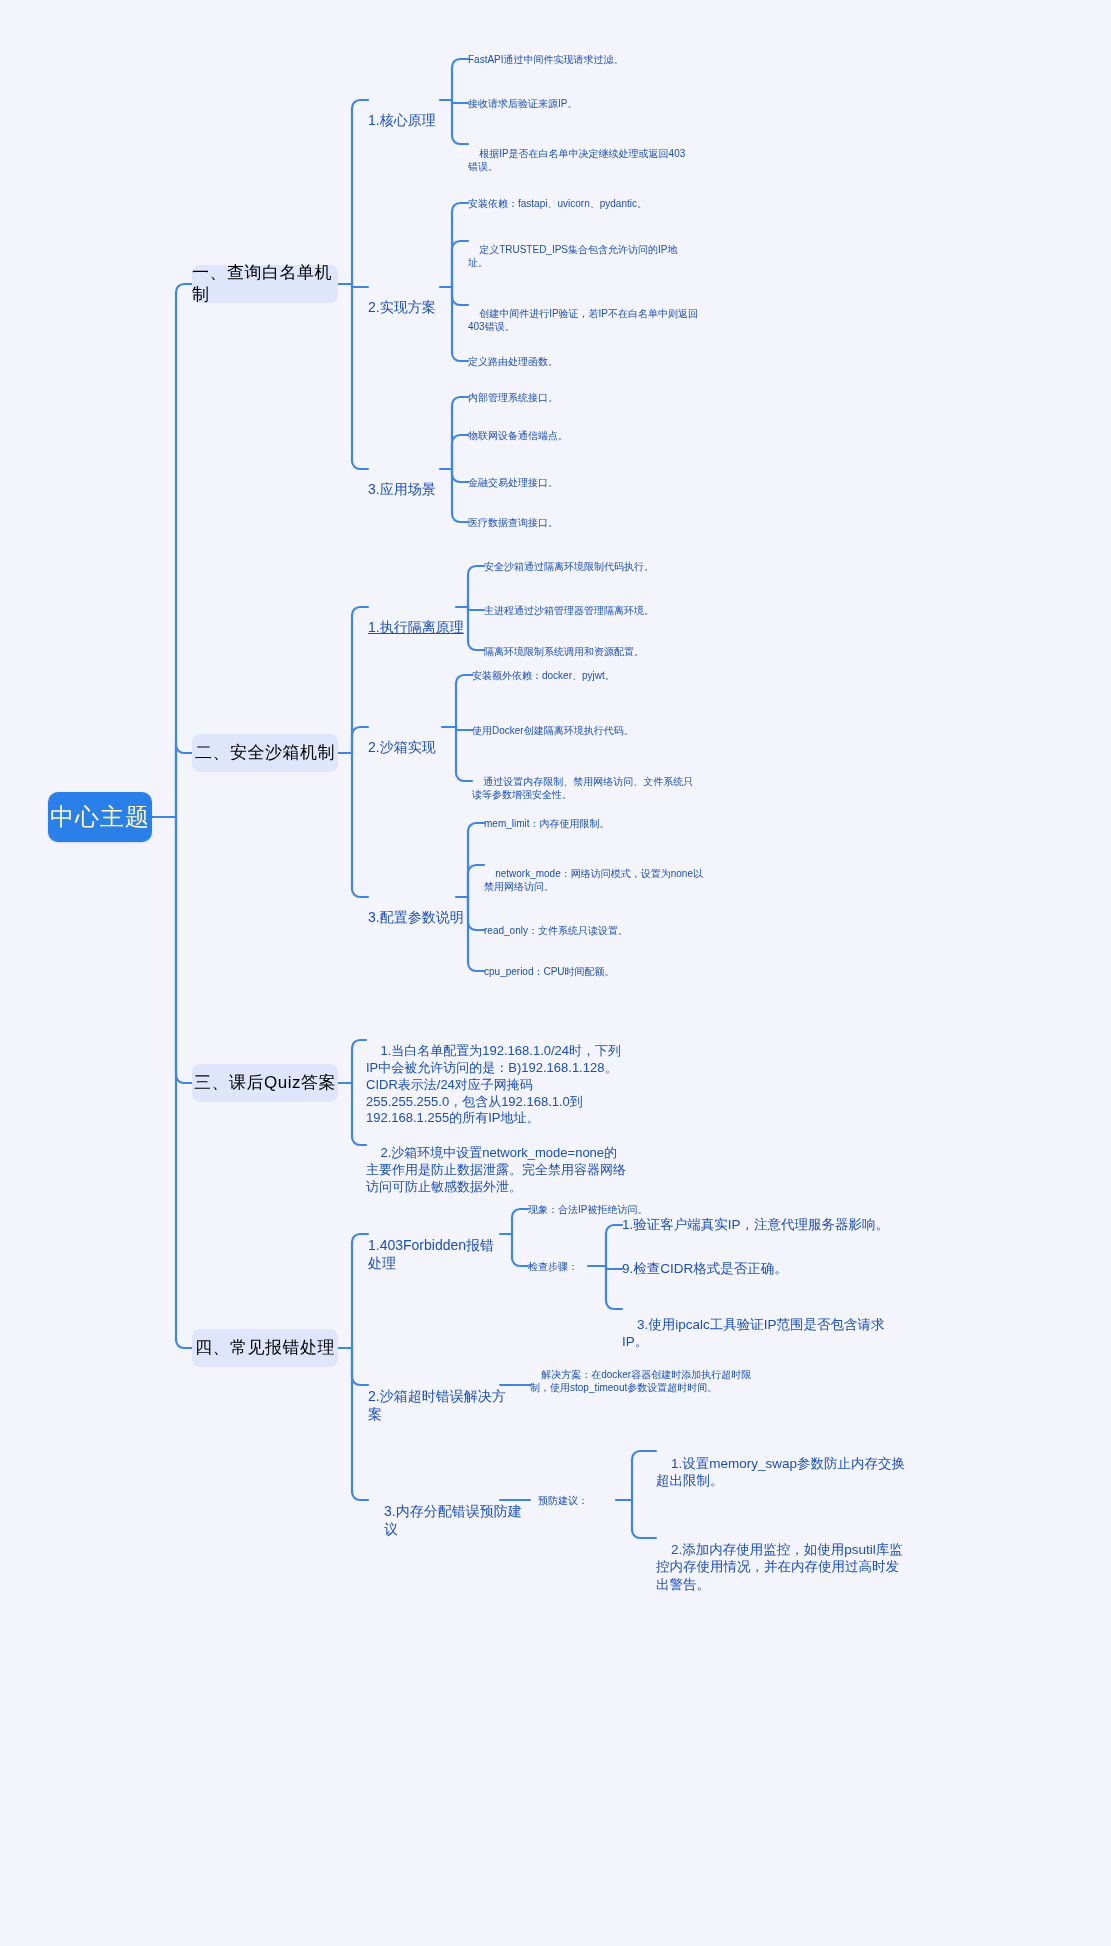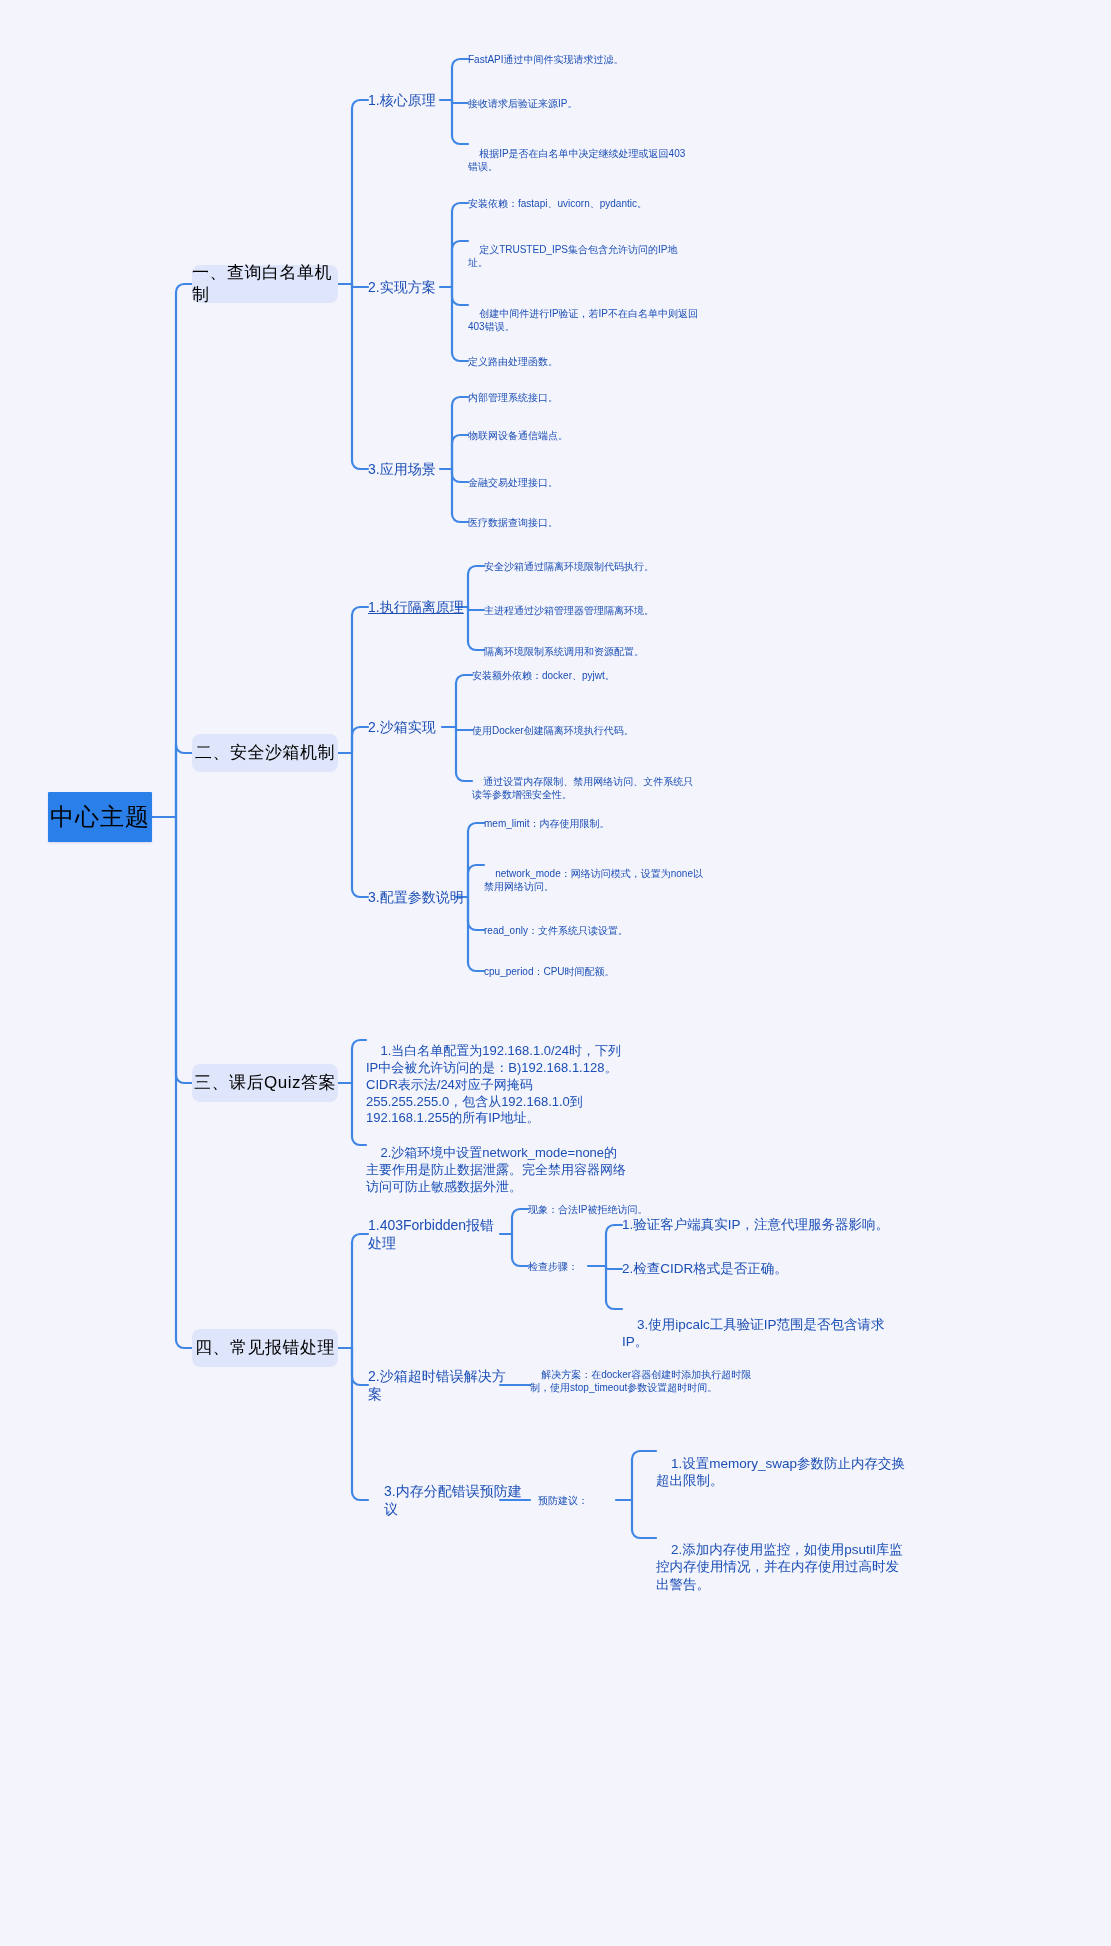--- a/index.html
+++ b/index.html
@@ -31,22 +31,22 @@
   .node {
     position: absolute;
     box-sizing: border-box;
     line-height: 1.30;
     white-space: pre-wrap;
     word-break: break-word;
   }
   
   .n-root {
     background: #2b7fe8;
-    color: #000000;
-    border-radius: 1px;
+    color: #fef9c3;
+    border-radius: 10px;
     font-size: 24px;
     letter-spacing: 1px;
     display: flex;
     align-items: center;
     justify-content: center;
     box-shadow: 0 1px 2px rgba(40,80,160,.18);
   }
   
   .n-l1 {
     background: #dfe6fb;
@@ -57,20 +57,21 @@
     align-items: center;
     justify-content: center;
     letter-spacing: .5px;
   }
   
   .n-l2 {
     color: #1b4fb5;
     font-size: 14px;
     display: flex;
     align-items: center;
+    margin-top: 20px;
   }
   
   .n-l3 {
     color: #1b4fb5;
     font-size: 10px;
     display: flex;
     align-items: center;
   }
   .n-l3.multi { display: block; }
   .n-l4 {
@@ -284,21 +285,21 @@
   <div class="node n-l3" style="left:528px; top:1198px; width:250px; height:22px;">
     <span>现象：合法IP被拒绝访问。</span>
   </div>
   <div class="node n-l3" style="left:528px; top:1255px; width:70px; height:22px;">
     <span>检查步骤：</span>
   </div>
   <div class="node n-l4" style="left:622px; top:1214px; width:290px; height:22px;">
     <span>1.验证客户端真实IP，注意代理服务器影响。</span>
   </div>
   <div class="node n-l4" style="left:622px; top:1258px; width:290px; height:22px;">
-    <span>2.检查CIDR格式是否正确。</span>
+    <span>9.检查CIDR格式是否正确。</span>
   </div>
   <div class="node n-l4 multi" style="left:622px; top:1298px; width:272px;">
     <span>3.使用ipcalc工具验证IP范围是否包含请求IP。</span>
   </div>
 
   <div class="node n-l2" style="left:368px; top:1373px; width:140px; height:24px;">
     <span>2.沙箱超时错误解决方案</span>
   </div>
   <div class="node n-l3 multi" style="left:530px; top:1355px; width:240px;">
     <span>解决方案：在docker容器创建时添加执行超时限制，使用stop_timeout参数设置超时时间。</span>

